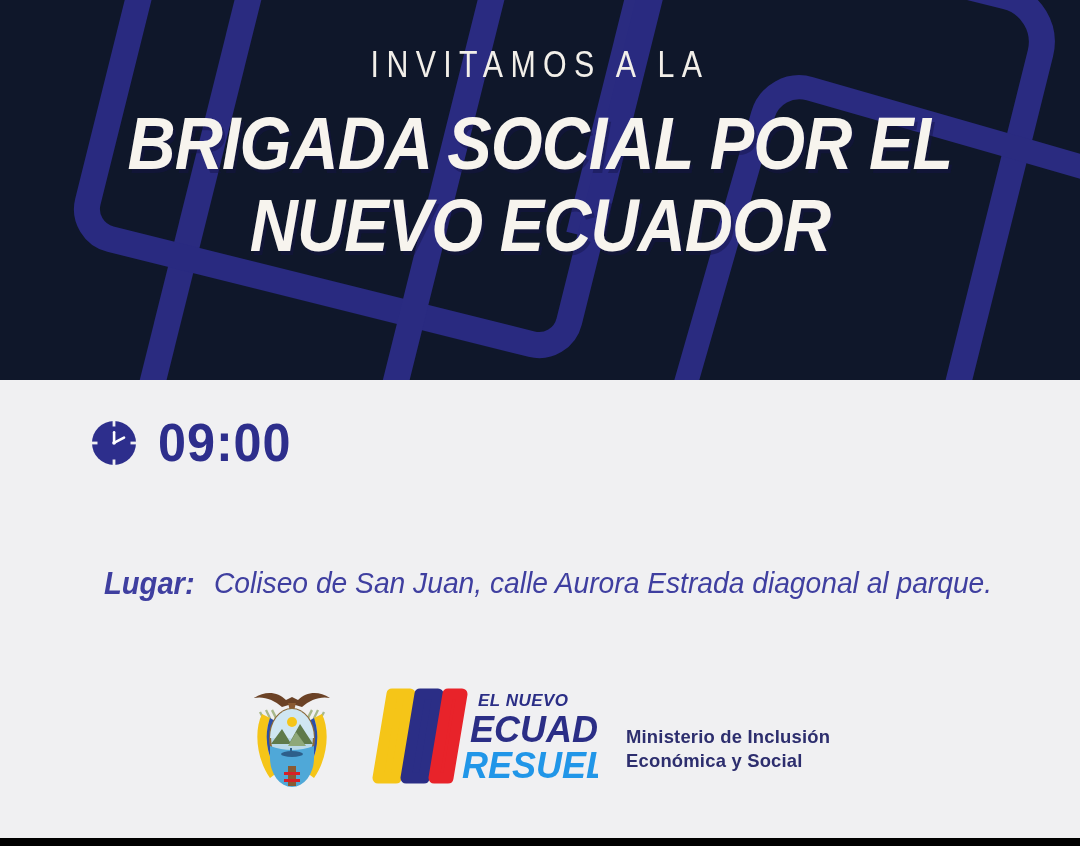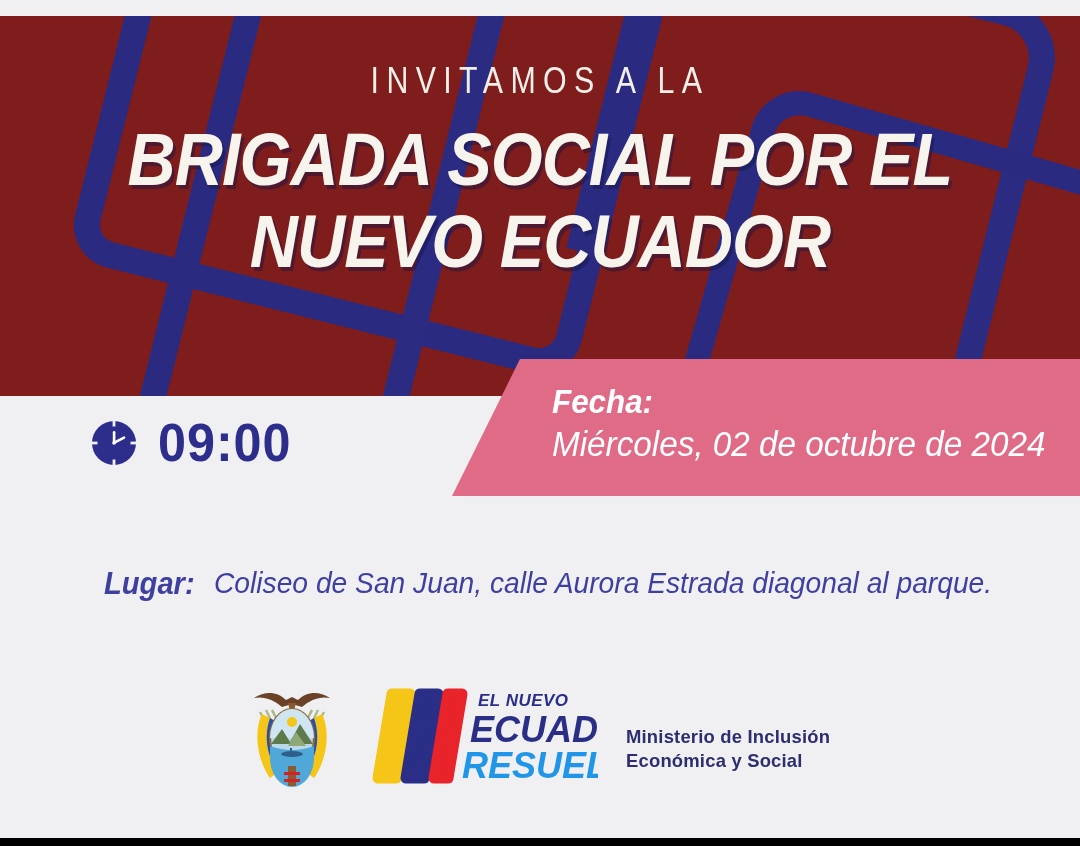--- a/index.html
+++ b/index.html
@@ -14,24 +14,24 @@
     position: relative;
     width: 1080px;
     height: 846px;
     overflow: hidden;
     background: #F0F0F2;
   }
 
   
   .header {
     position: absolute;
-    left: 0; top: 16px;
+    left: 0; top: 0;
     width: 1080px;
     height: 380px;
-    background: #7f1d1d;
+    background: #0f172a;
     overflow: hidden;
   }
   .deco-wrap {
     position: absolute;
     inset: 0;
     overflow: hidden;
   }
   .deco {
     position: absolute;
     background: #282a7e;
@@ -242,26 +242,20 @@
       <div class="deco arc1"></div>
       <div class="deco arc2"></div>
       <div class="deco arc3"></div>
     </div>
 
     <div class="kicker">INVITAMOS A LA</div>
     <div class="title title-l1">BRIGADA SOCIAL POR EL</div>
     <div class="title title-l2">NUEVO ECUADOR</div>
   </div>
 
-  <div class="date-banner">
-    <div class="date-inner">
-      <div class="date-label">Fecha:</div>
-      <div class="date-value">Miércoles, 02 de octubre de 2024</div>
-    </div>
-  </div>
 
   <div class="time-row">
     <svg class="clock-icon" viewBox="0 0 52 52">
       <circle cx="26" cy="26" r="22" fill="#2D2E8C"></circle>
       <rect x="24.6" y="2.5" width="2.8" height="7" fill="#F0F0F2"></rect>
       <rect x="24.6" y="42.5" width="2.8" height="7" fill="#F0F0F2"></rect>
       <rect x="2.5" y="24.6" width="7" height="2.8" fill="#F0F0F2"></rect>
       <rect x="42.5" y="24.6" width="7" height="2.8" fill="#F0F0F2"></rect>
       <rect x="24.8" y="14" width="2.6" height="13" rx="1.3" fill="#FFFFFF"></rect>
       <rect x="25.2" y="24.6" width="13.5" height="2.6" rx="1.3" fill="#FFFFFF" transform="rotate(-28 26 26)"></rect>

